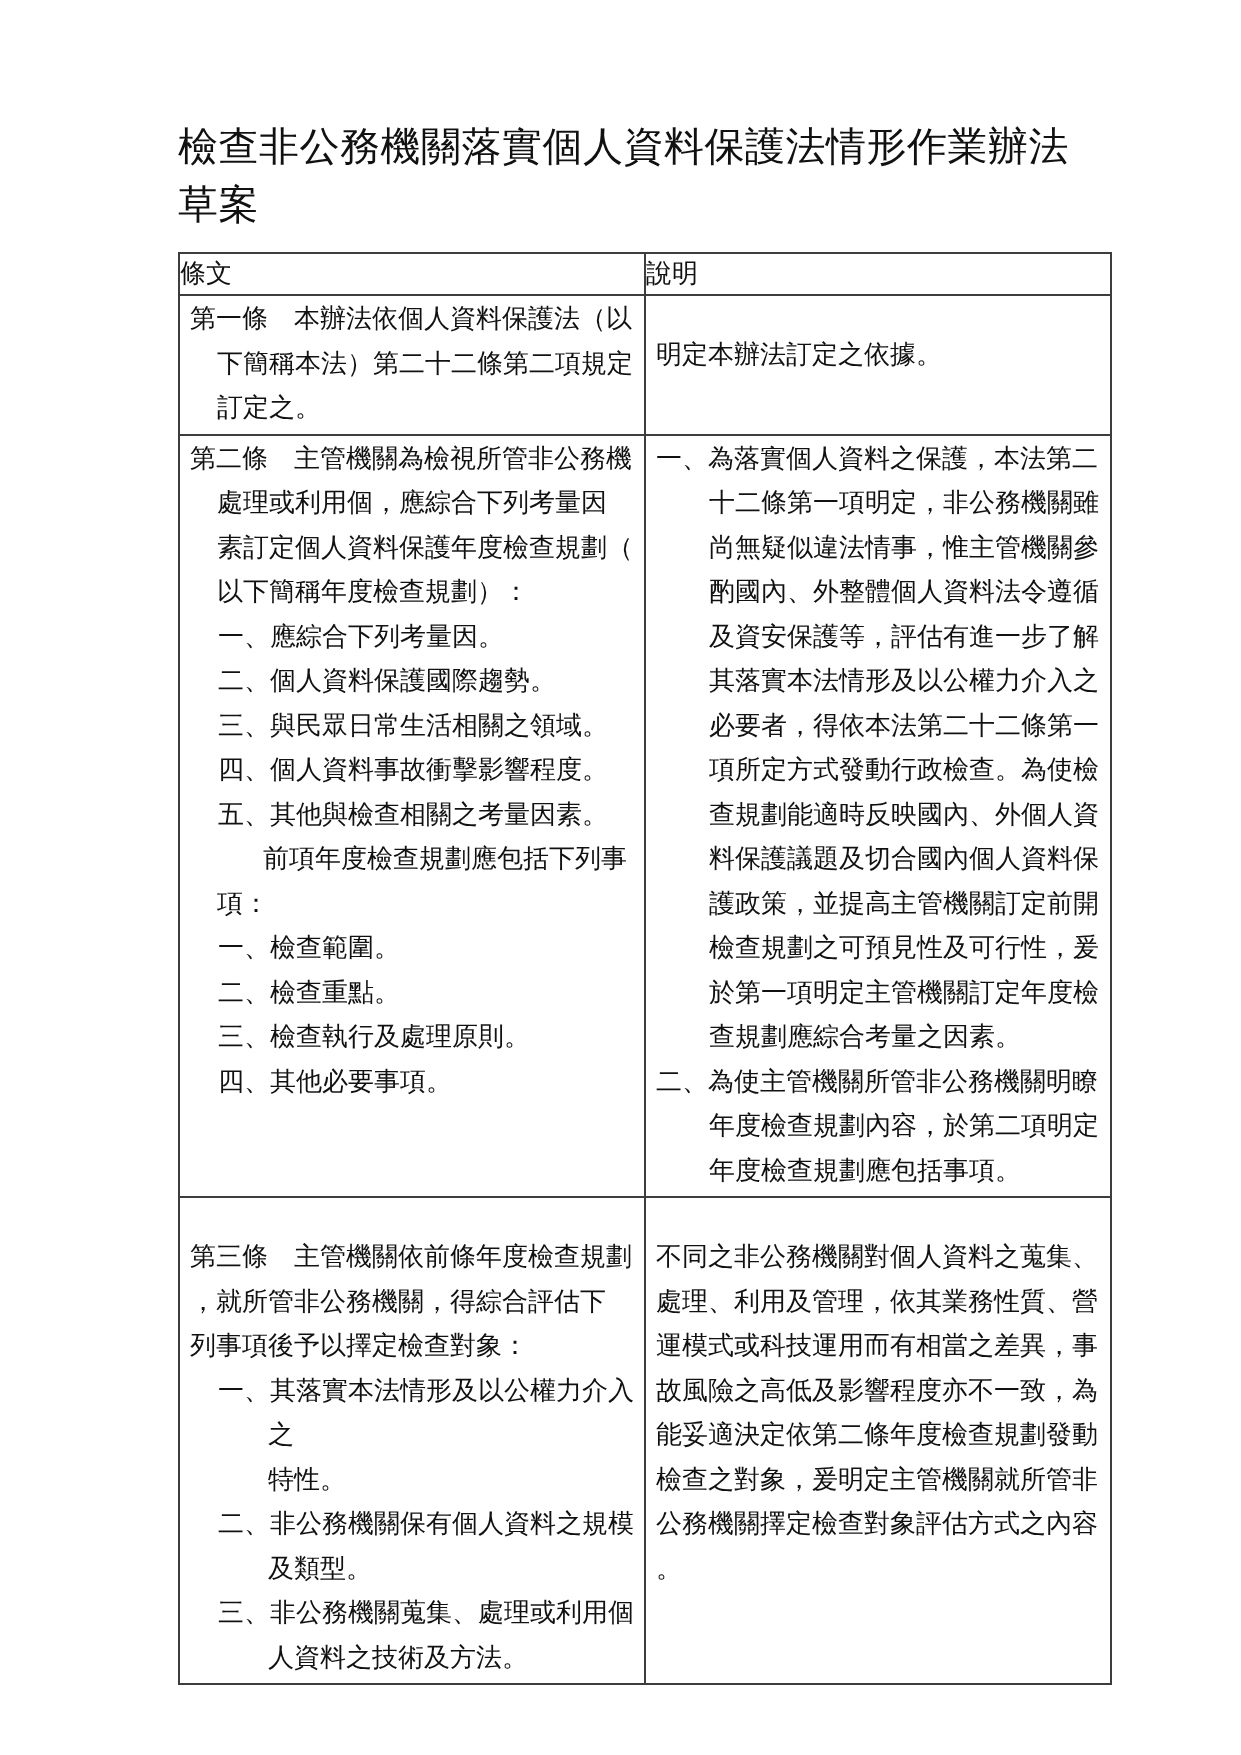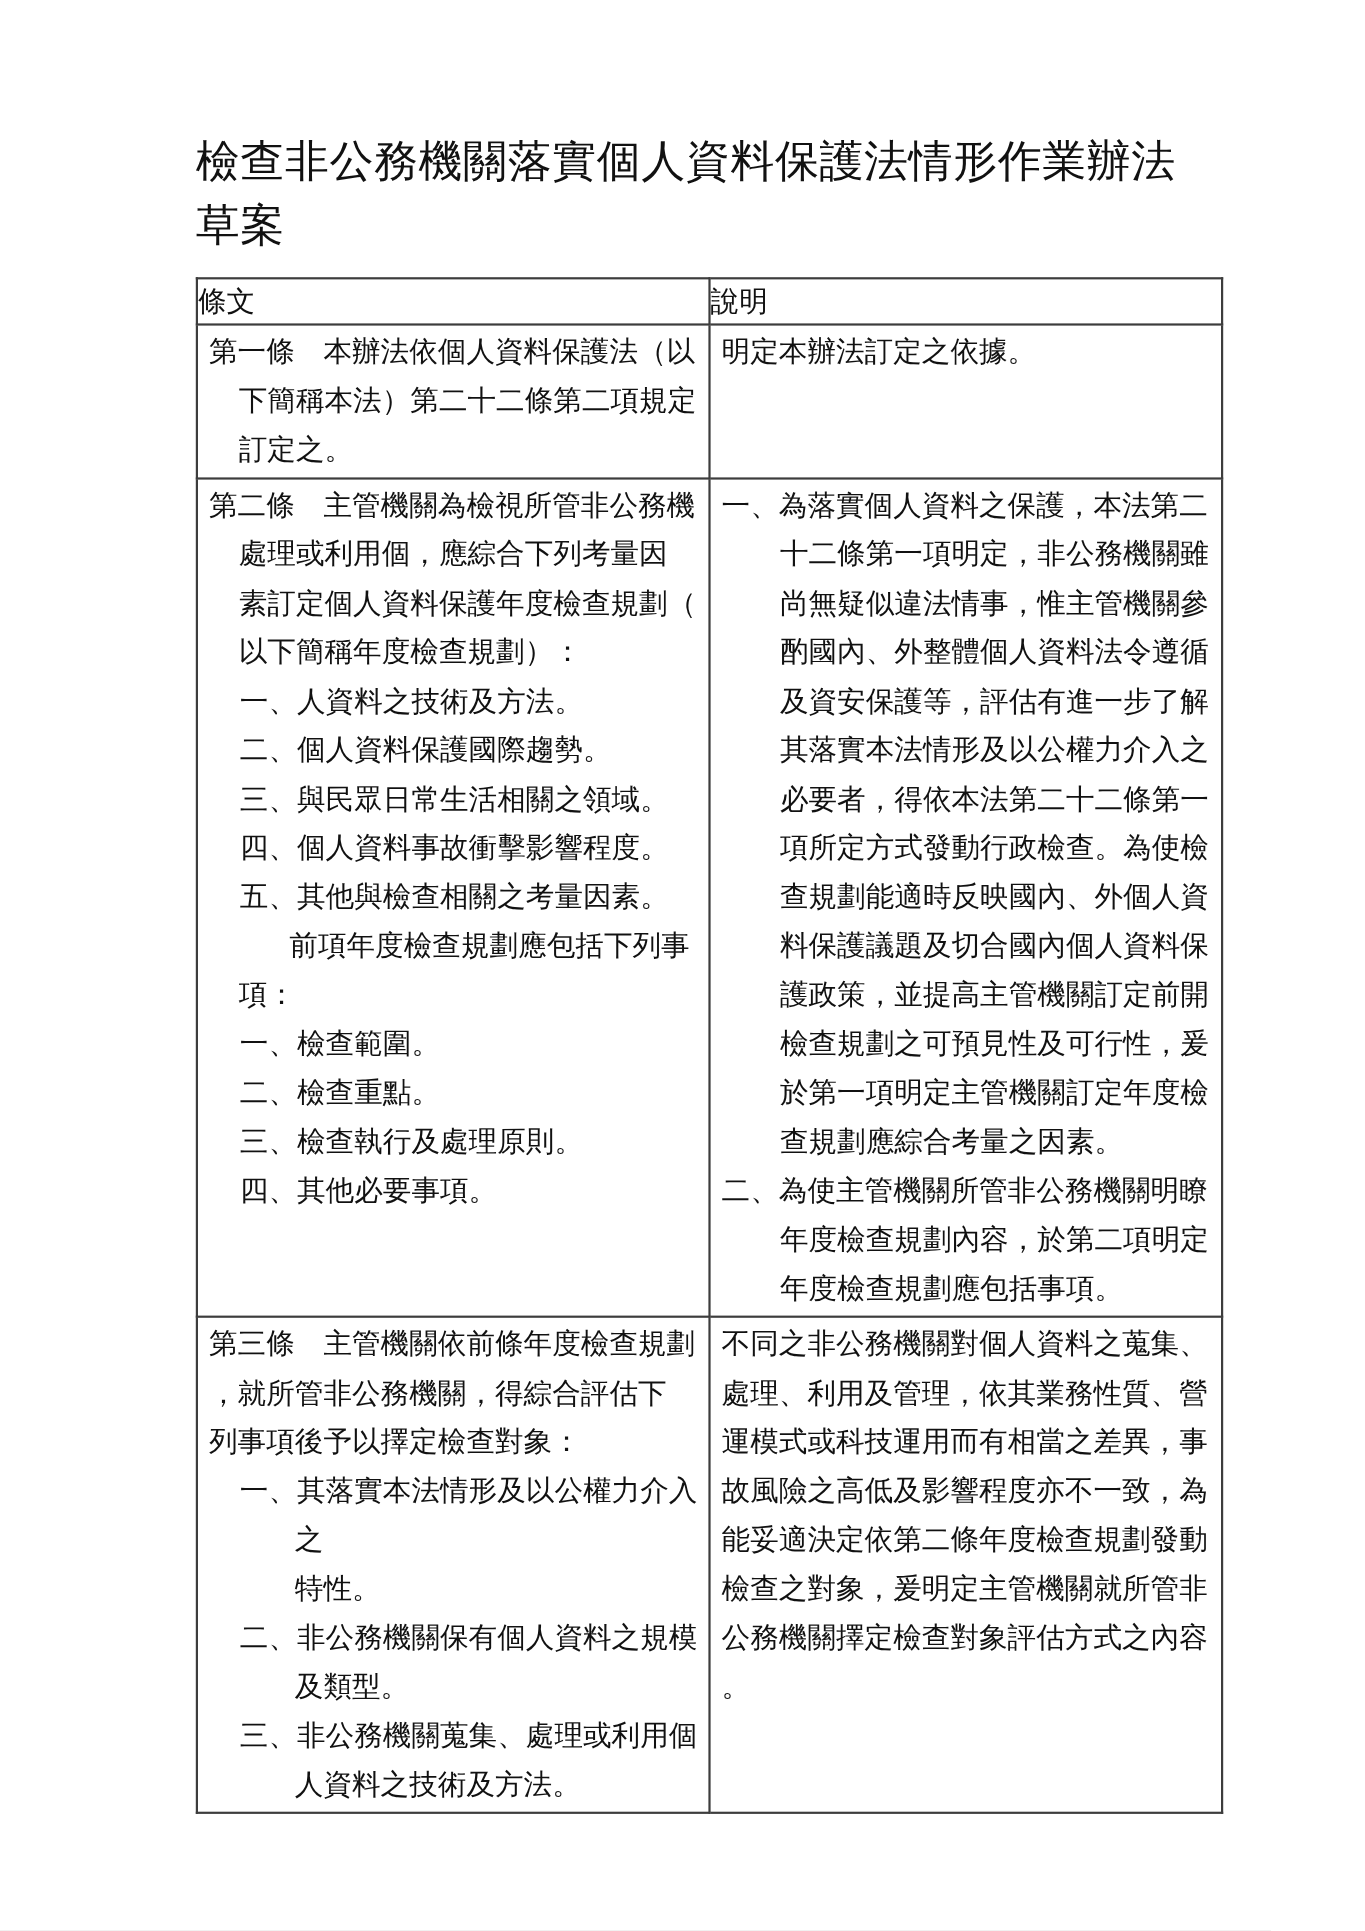--- a/index.html
+++ b/index.html
@@ -8,21 +8,21 @@
     background: #e8e8e8;
   }
   .page {
     position: relative;
     width: 1241px;
     height: 1755px;
     margin: 0 auto;
     background: #ffffff;
     box-sizing: border-box;
     padding: 118px 130px 0 178px;
-    font-family: Liberation Sans, sans-serif;
+    font-family: Liberation Serif, serif;
     color: #111111;
     overflow: hidden;
   }
   .doc-title {
     margin: 0 0 18px 0;
     font-size: 40px;
     line-height: 58px;
     font-weight: normal;
     letter-spacing: 0.5px;
     white-space: pre-line;
@@ -70,20 +70,21 @@
     text-indent: -53px;
   }
   
   .para.sub {
     padding-left: 27px;
     text-indent: 46px;
   }
   .para.plain {
     padding-left: 0;
     text-indent: 0;
+    margin-top: 36px;
   }
 </style>
 </head>
 <body>
 
 <div class="page">
 
   <h1 class="doc-title">檢查非公務機關落實個人資料保護法情形作業辦法
 草案</h1>
 
@@ -106,21 +107,21 @@
           <p class="para plain">明定本辦法訂定之依據。</p>
         </td>
       </tr>
 
       <tr>
         <td>
           <p class="para hang1">第二條　主管機關為檢視所管非公務機
 處理或利用個，應綜合下列考量因
 素訂定個人資料保護年度檢查規劃（
 以下簡稱年度檢查規劃）：</p>
-          <p class="para item-l">一、人資料之技術及方法。</p>
+          <p class="para item-l">一、應綜合下列考量因。</p>
           <p class="para item-l">二、個人資料保護國際趨勢。</p>
           <p class="para item-l">三、與民眾日常生活相關之領域。</p>
           <p class="para item-l">四、個人資料事故衝擊影響程度。</p>
           <p class="para item-l">五、其他與檢查相關之考量因素。</p>
           <p class="para sub">前項年度檢查規劃應包括下列事
 項：</p>
           <p class="para item-l">一、檢查範圍。</p>
           <p class="para item-l">二、檢查重點。</p>
           <p class="para item-l">三、檢查執行及處理原則。</p>
           <p class="para item-l">四、其他必要事項。</p>

